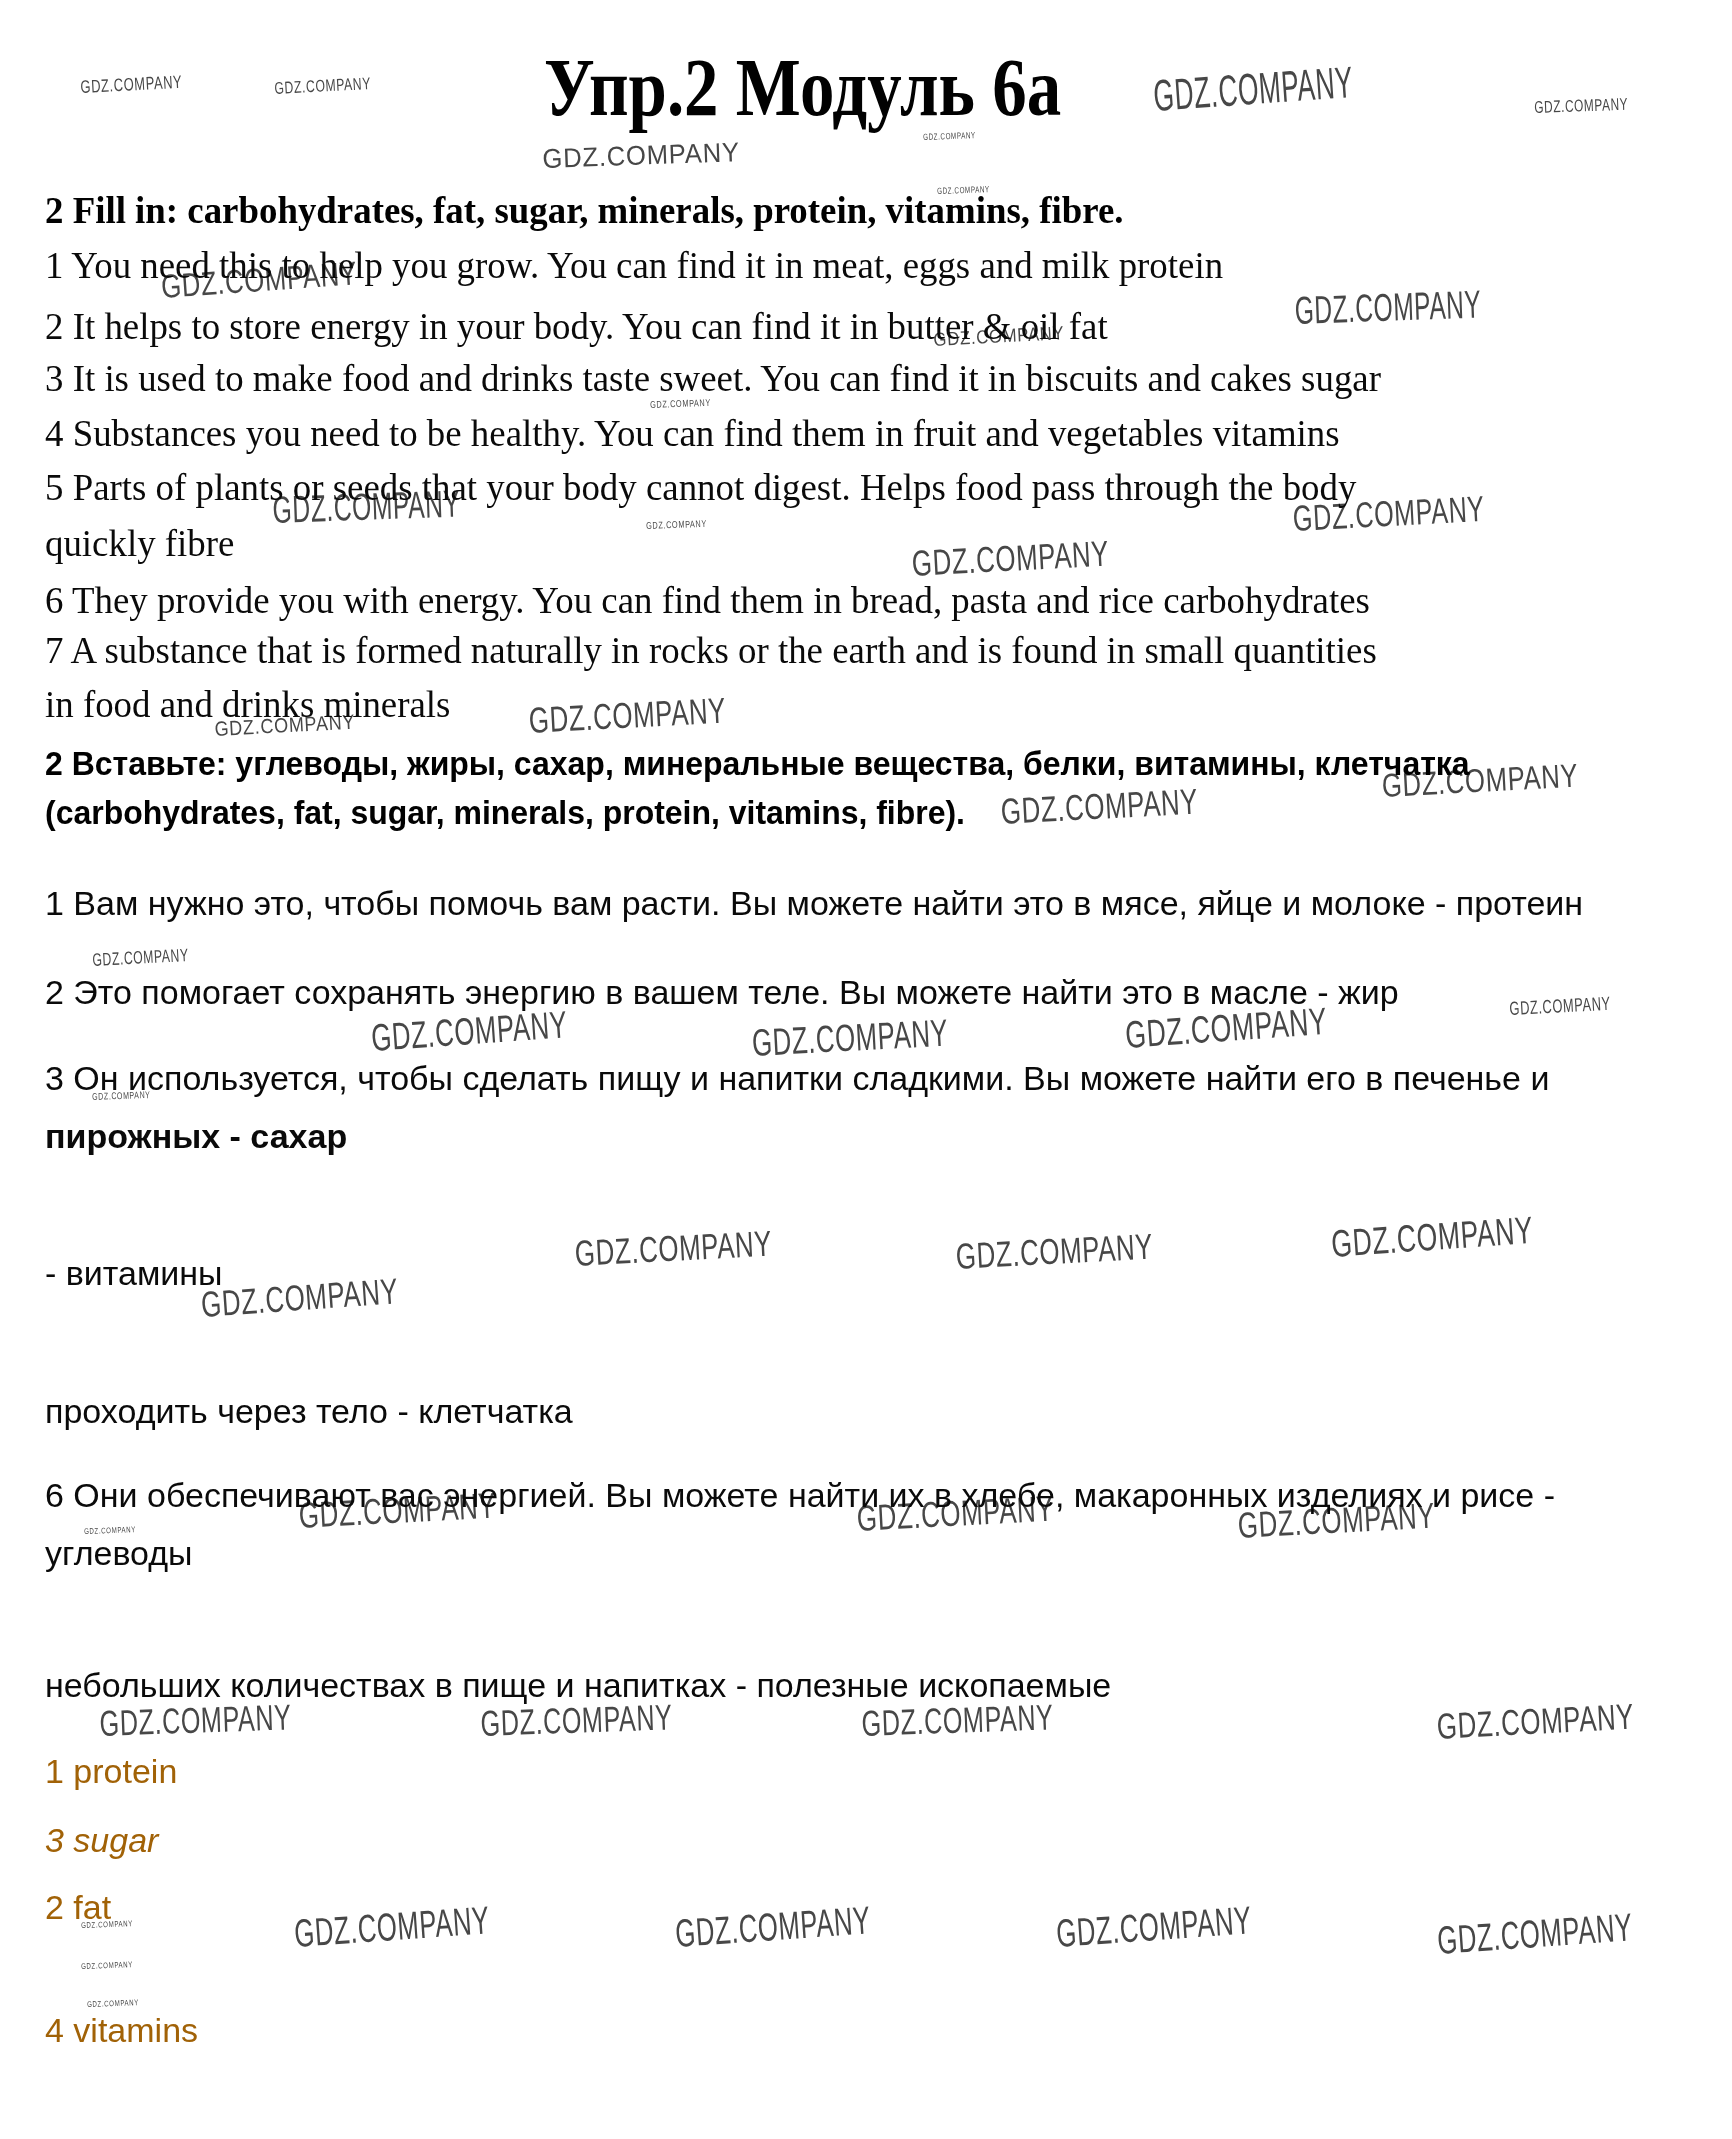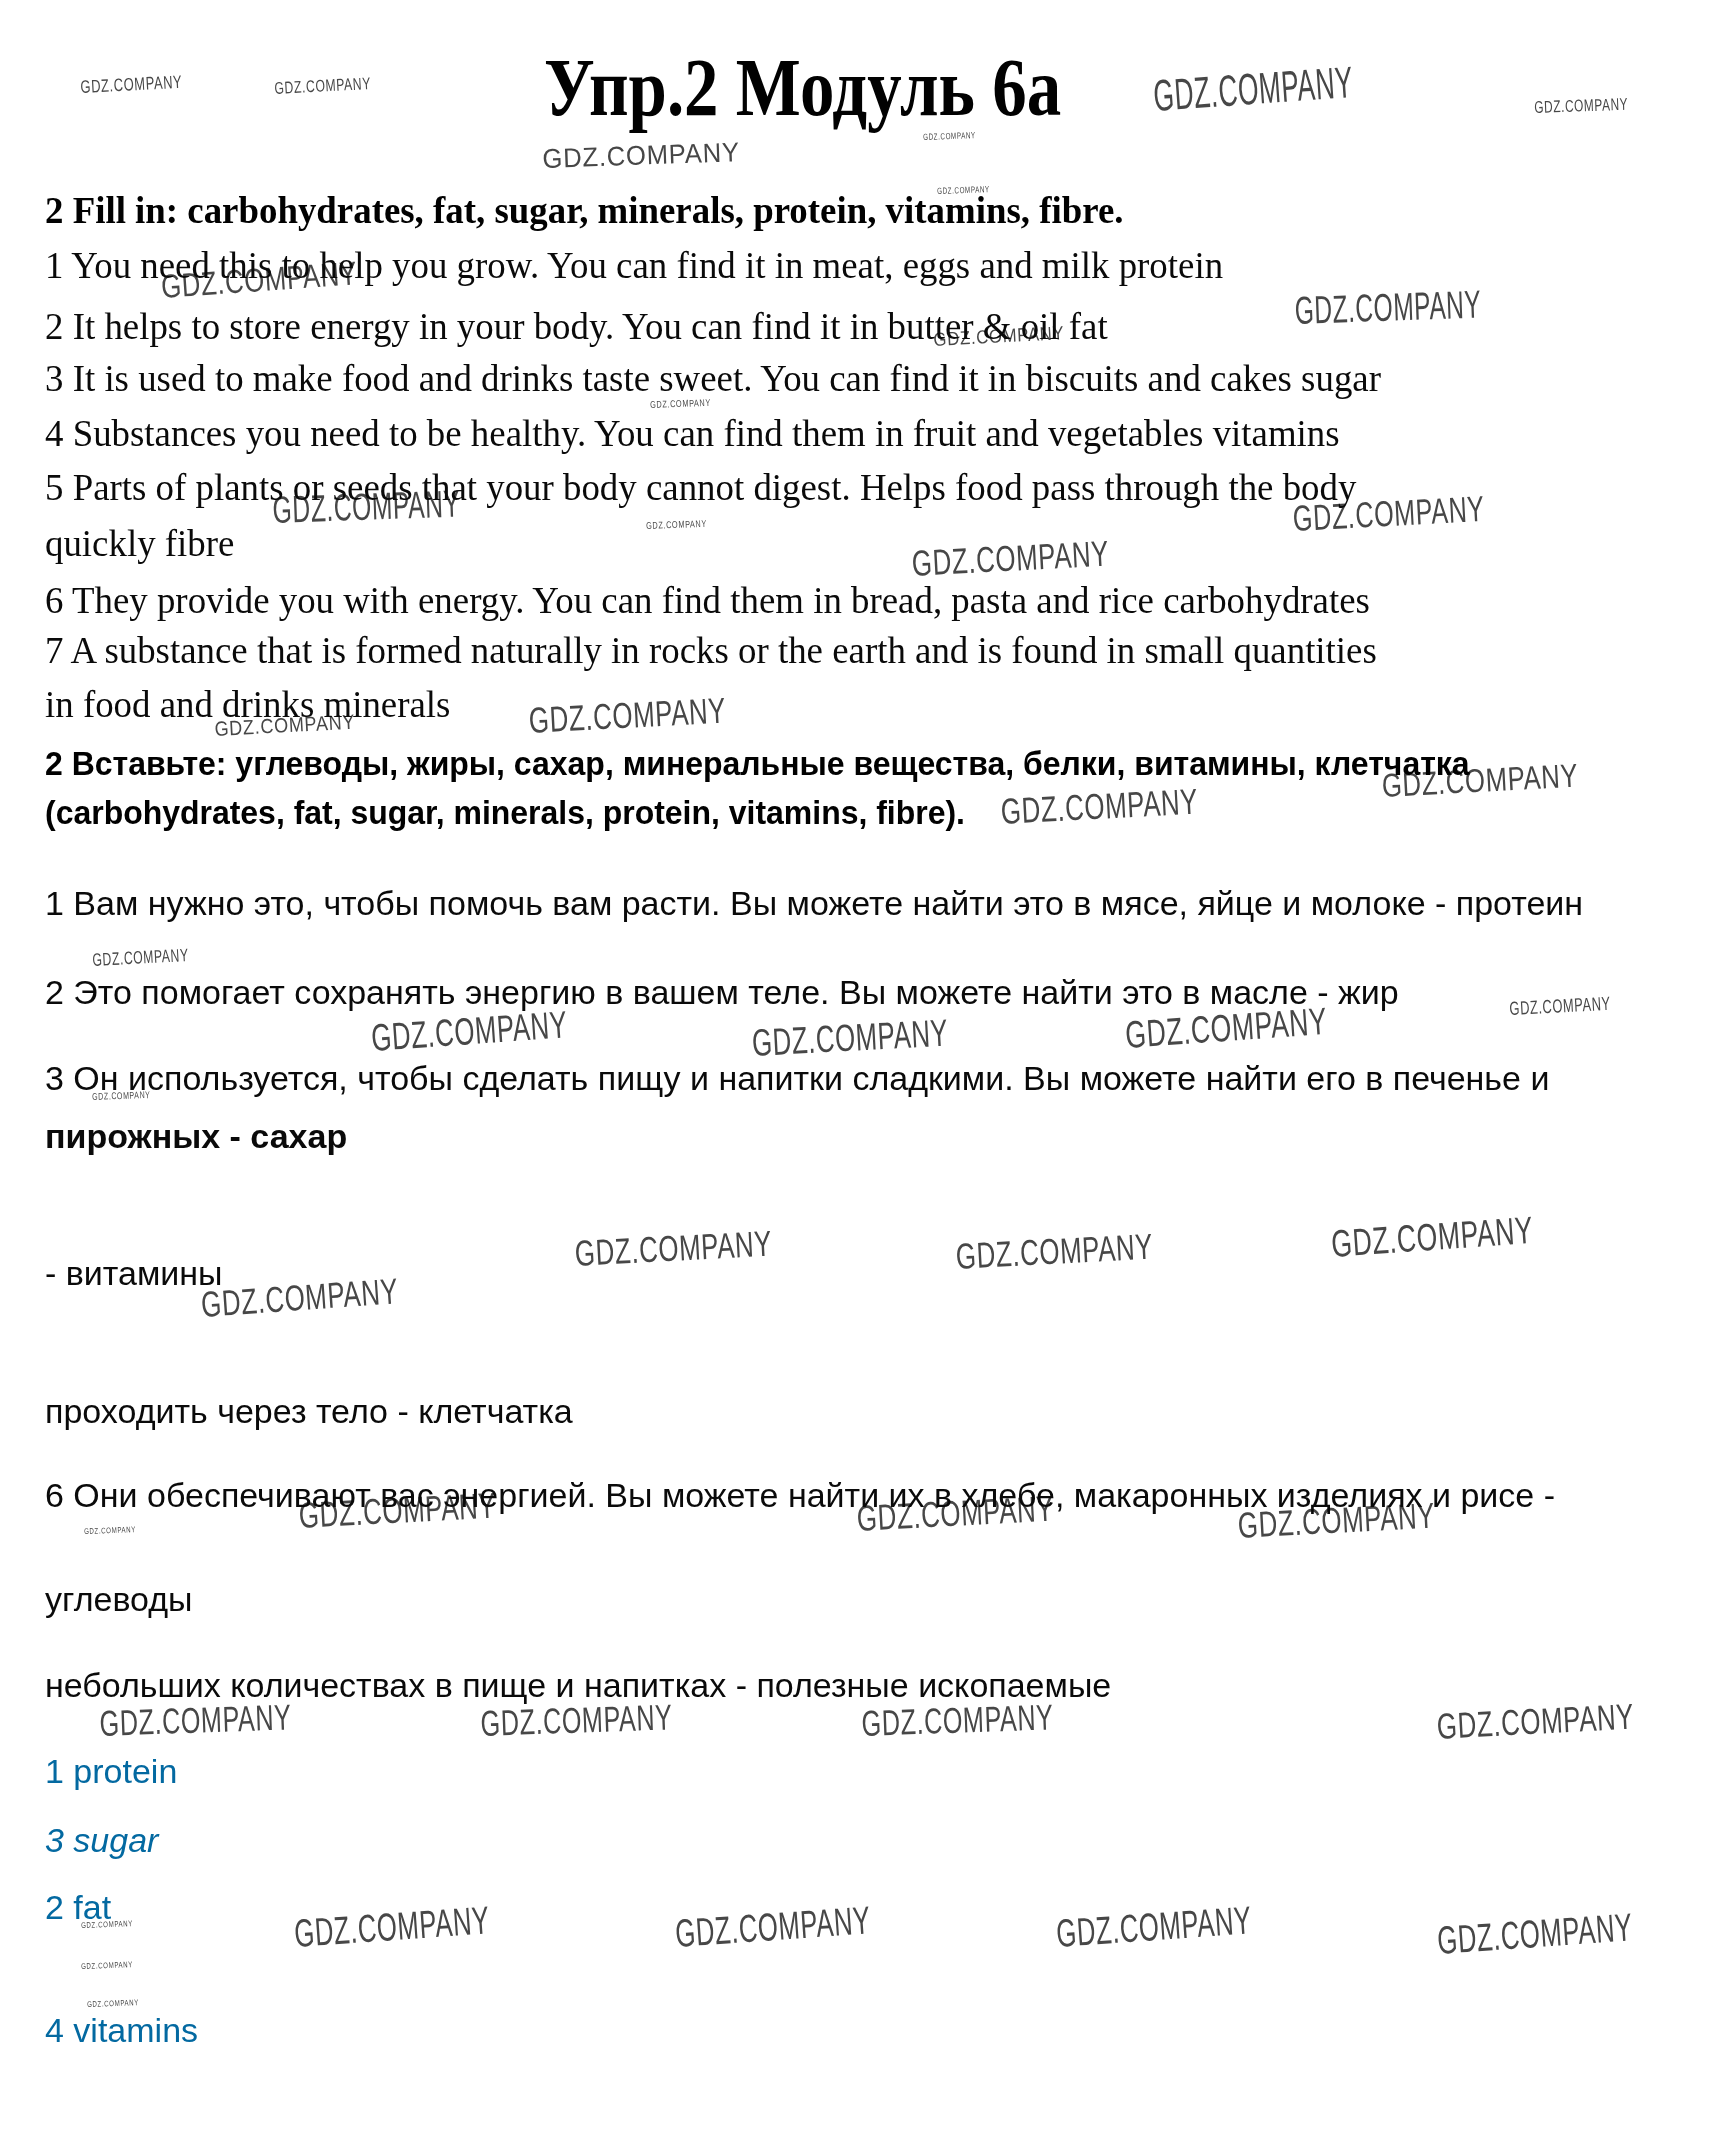--- a/index.html
+++ b/index.html
@@ -43,21 +43,21 @@
     font-family:"Liberation Sans", sans-serif;
     font-weight:700;
     font-size:34px;
     color:#010101;
     transform:scaleX(0.94);
     transform-origin:left top;
   }
   .answer{
     font-family:"Liberation Sans", sans-serif;
     font-size:34px;
-    color:#0369a1;
+    color:#a16207;
   }
   .wm{
     position:absolute;
     font-family:"Liberation Sans", sans-serif;
     font-weight:100;
     white-space:nowrap;
     line-height:1;
     color:#2e2e2e;
     opacity:0.88;
     letter-spacing:0.8px;
@@ -133,21 +133,21 @@
   <div class="abs ru-bold" style="left:45px;top:746px;">2 Вставьте: углеводы, жиры, сахар, минеральные вещества, белки, витамины, клетчатка</div>
   <div class="abs ru-bold" style="left:45px;top:795px;">(carbohydrates, fat, sugar, minerals, protein, vitamins, fibre).</div>
 
   <div class="abs ru" style="left:45px;top:886px;">1 Вам нужно это, чтобы помочь вам расти. Вы можете найти это в мясе, яйце и молоке - протеин</div>
   <div class="abs ru" style="left:45px;top:975px;">2 Это помогает сохранять энергию в вашем теле. Вы можете найти это в масле - жир</div>
   <div class="abs ru" style="left:45px;top:1061px;">3 Он используется, чтобы сделать пищу и напитки сладкими. Вы можете найти его в печенье и</div>
   <div class="abs ru" style="left:45px;top:1119px;font-weight:bold;">пирожных - сахар</div>
   <div class="abs ru" style="left:45px;top:1256px;">- витамины</div>
   <div class="abs ru" style="left:45px;top:1394px;">проходить через тело - клетчатка</div>
   <div class="abs ru" style="left:45px;top:1478px;">6 Они обеспечивают вас энергией. Вы можете найти их в хлебе, макаронных изделиях и рисе -</div>
-  <div class="abs ru" style="left:45px;top:1536px;margin-top:46px;">углеводы</div>
+  <div class="abs ru" style="left:45px;top:1536px;">углеводы</div>
   <div class="abs ru" style="left:45px;top:1668px;text-align:right;">небольших количествах в пище и напитках - полезные ископаемые</div>
 
   <div class="abs answer" style="left:45px;top:1754px;">1 protein</div>
   <div class="abs answer" style="left:45px;top:1890px;">2 fat</div>
   <div class="abs answer" style="left:45px;top:1823px;font-style:italic;">3 sugar</div>
   <div class="abs answer" style="left:45px;top:2013px;">4 vitamins</div>
 
 </div>
 
 

